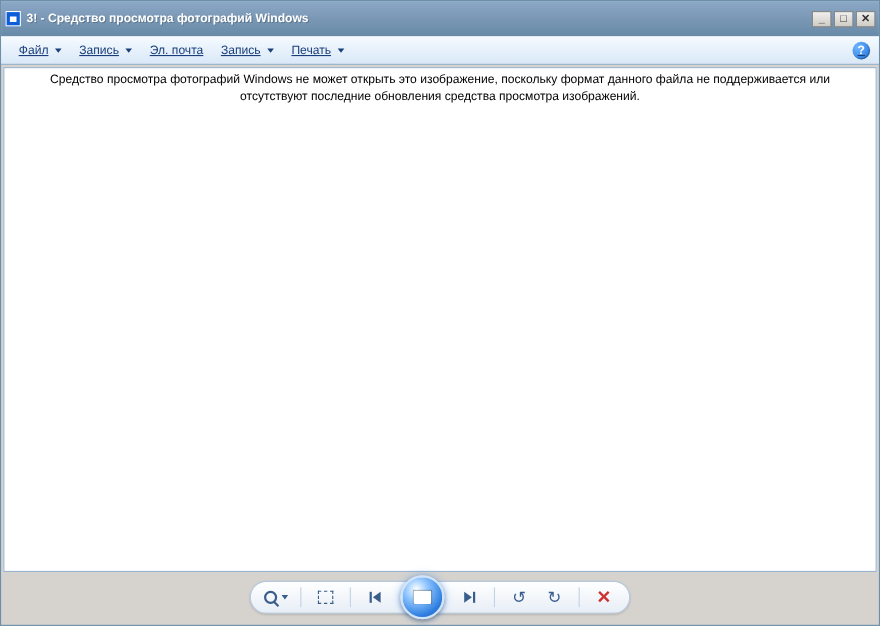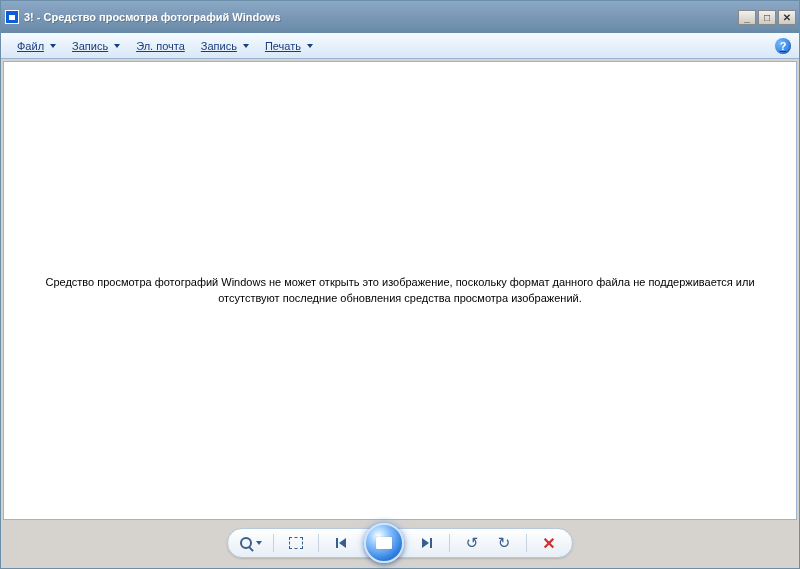--- a/index.html
+++ b/index.html
@@ -98,21 +98,21 @@
     padding: 2px;
     display: flex;
     flex-direction: column;
   }
   .viewer {
     flex: 1;
     background: #fff;
     border: 1px solid #9ab3d0;
     position: relative;
     display: flex;
-    align-items: center;
+    align-items: flex-start;
     justify-content: center;
     padding: 3px;
   }
   .error-msg {
     text-align: center;
     color: #000;
     font-size: 11px;
     line-height: 1.45;
     max-width: 740px;
   }

